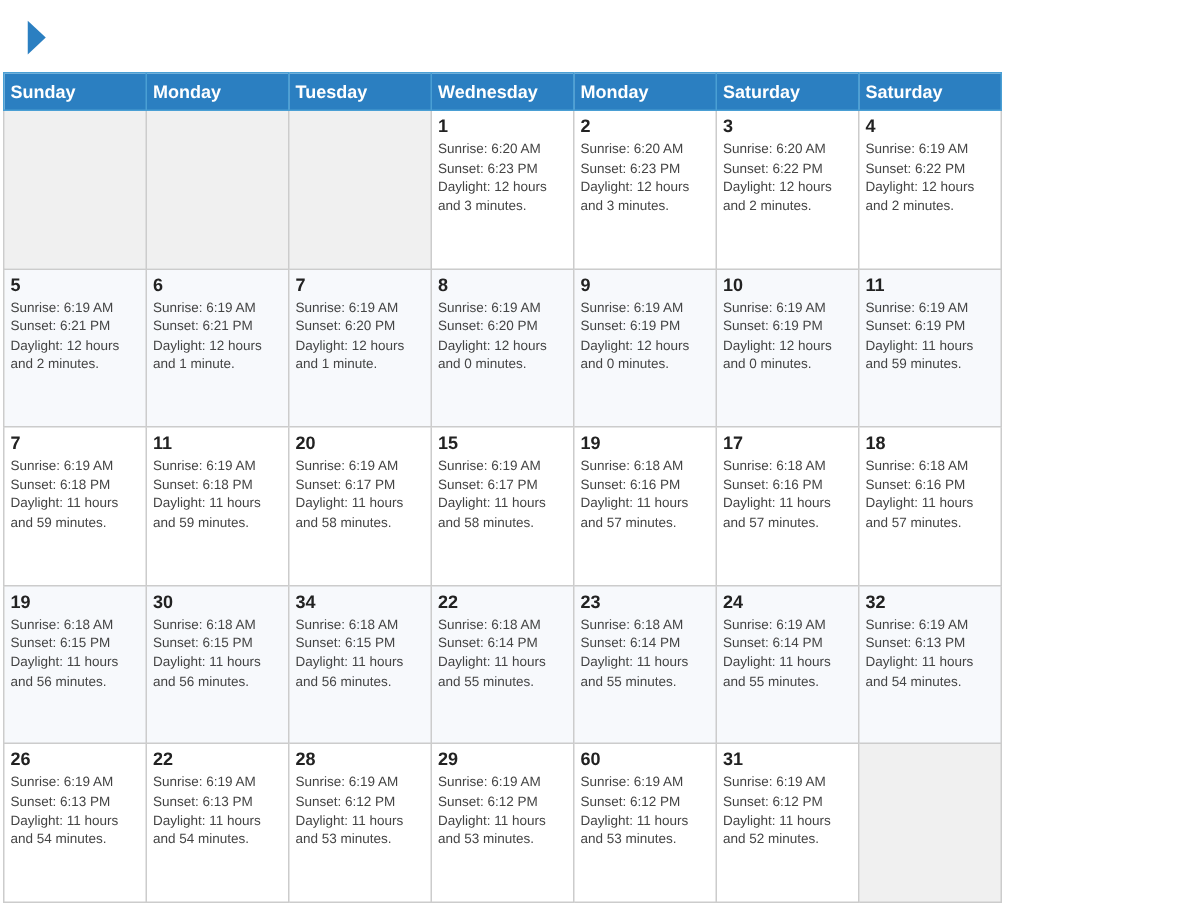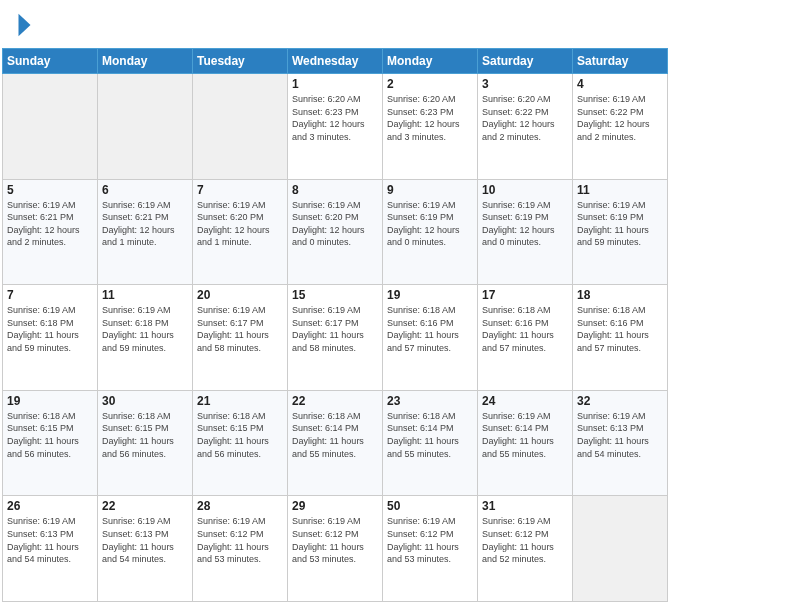--- a/index.html
+++ b/index.html
@@ -274,21 +274,21 @@
 and 56 minutes.</div>
           </td>
           <td>
             <div class="day-number">30</div>
             <div class="day-info" style="white-space: pre-line;">Sunrise: 6:18 AM
 Sunset: 6:15 PM
 Daylight: 11 hours
 and 56 minutes.</div>
           </td>
           <td>
-            <div class="day-number">21</div>
+            <div class="day-number">34</div>
             <div class="day-info" style="white-space: pre-line;">Sunrise: 6:18 AM
 Sunset: 6:15 PM
 Daylight: 11 hours
 and 56 minutes.</div>
           </td>
           <td>
             <div class="day-number">22</div>
             <div class="day-info" style="white-space: pre-line;">Sunrise: 6:18 AM
 Sunset: 6:14 PM
 Daylight: 11 hours
@@ -339,21 +339,21 @@
 and 53 minutes.</div>
           </td>
           <td>
             <div class="day-number">29</div>
             <div class="day-info" style="white-space: pre-line;">Sunrise: 6:19 AM
 Sunset: 6:12 PM
 Daylight: 11 hours
 and 53 minutes.</div>
           </td>
           <td>
-            <div class="day-number">50</div>
+            <div class="day-number">60</div>
             <div class="day-info" style="white-space: pre-line;">Sunrise: 6:19 AM
 Sunset: 6:12 PM
 Daylight: 11 hours
 and 53 minutes.</div>
           </td>
           <td>
             <div class="day-number">31</div>
             <div class="day-info" style="white-space: pre-line;">Sunrise: 6:19 AM
 Sunset: 6:12 PM
 Daylight: 11 hours

